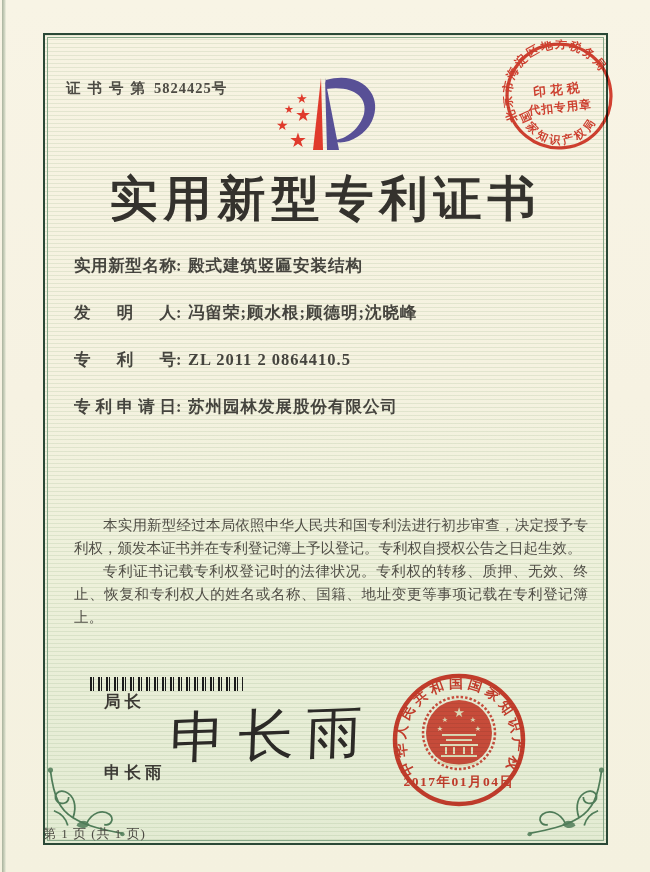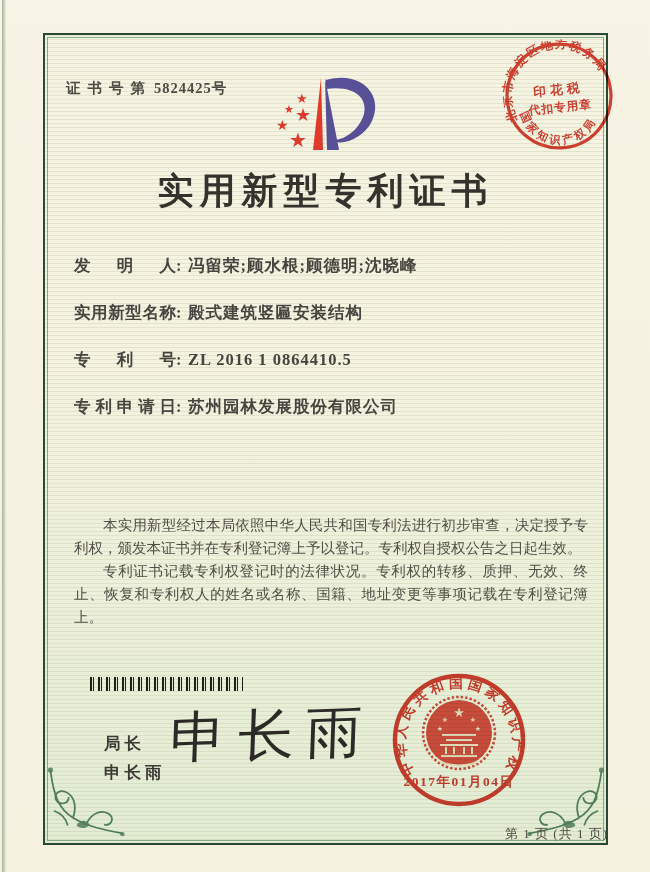--- a/index.html
+++ b/index.html
@@ -15,41 +15,41 @@
     border:2px solid #2a4836;box-sizing:border-box;
     background:
       repeating-linear-gradient(180deg, rgba(122,158,108,.16) 0px, rgba(122,158,108,.16) 1px, rgba(255,255,255,0) 1px, rgba(255,255,255,0) 4px),
       linear-gradient(180deg,#f7f3e2 0%,#f5f2e0 42%,#edf0da 68%,#e3ebd3 100%);
   }
   .frame-inner{position:absolute;inset:2px;border:1px solid #87a889;}
   .cert-no{position:absolute;left:66px;top:79px;font-size:14.5px;color:#4d4b44;font-weight:600;}
   .cert-no .cjk{letter-spacing:7px;}
   .cert-no .num{letter-spacing:1px;margin-left:2px;}
   .title{position:absolute;left:43px;top:167px;width:565px;text-align:center;
-    font-size:36px;font-weight:700;letter-spacing:6px;color:#34322d;}
+    font-size:48px;font-weight:700;letter-spacing:6px;color:#34322d;}
   .fields{position:absolute;left:74px;top:255px;width:500px;}
   .field-row{height:22px;line-height:22px;margin-bottom:25px;font-size:16.5px;
     font-weight:600;color:#45443e;white-space:nowrap;}
   .field-label{display:inline-block;width:102px;text-align:justify;text-align-last:justify;}
   .field-colon{display:inline-block;width:12px;}
   .field-value{letter-spacing:1px;}
   .body-text{position:absolute;left:74px;top:514px;width:514px;font-size:14.5px;
     line-height:23px;color:#504e46;text-align:justify;font-family:Liberation Serif, serif;}
   .body-text p{margin:0;text-indent:2em;}
   .barcode{position:absolute;left:90px;top:677px;width:153px;height:14px;
     background:repeating-linear-gradient(90deg,
       #1c1c1c 0 2px,rgba(0,0,0,0) 2px 3.5px,
       #1c1c1c 3.5px 4.5px,rgba(0,0,0,0) 4.5px 8px,
       #1c1c1c 8px 10.5px,rgba(0,0,0,0) 10.5px 11.5px,
       #1c1c1c 11.5px 12.5px,rgba(0,0,0,0) 12.5px 16px);}
-  .sig-title{position:absolute;left:104px;top:733px;font-size:16.5px;letter-spacing:4px;color:#3c3a35;font-weight:600;}
+  .sig-title{position:absolute;left:104px;top:691px;font-size:16.5px;letter-spacing:4px;color:#3c3a35;font-weight:600;}
   .sig-name{position:absolute;left:104px;top:762px;font-size:16.5px;letter-spacing:4px;color:#3c3a35;font-weight:600;}
   .autograph{position:absolute;left:170px;top:698px;font-size:56px;color:#2c2a27;
     letter-spacing:12px;transform:rotate(-2deg) skewX(-4deg);font-weight:400;white-space:nowrap;}
-  .footer{position:absolute;left:43px;top:825px;width:565px;text-align:right;
+  .footer{position:absolute;left:43px;top:825px;width:565px;text-align:left;
     font-size:13px;color:#4c4a43;letter-spacing:1px;}
   .flourish{position:absolute;width:78px;height:78px;}
   .fl-left{left:47px;top:764px;}
   .fl-right{left:527px;top:764px;transform:scaleX(-1);}
   .tax-stamp{position:absolute;left:503px;top:40px;width:112px;height:112px;
     transform:rotate(-6deg);mix-blend-mode:multiply;opacity:.95;}
   .authority-seal{position:absolute;left:388px;top:670px;width:142px;height:142px;
     mix-blend-mode:multiply;opacity:.96;}
   .logo{position:absolute;left:274px;top:54px;width:132px;height:114px;}
 </style>
@@ -92,27 +92,27 @@
       <textPath href="#taxBottomArc" startOffset="6">国家知识产权局</textPath>
     </text>
     <text x="55" y="53" text-anchor="middle" font-size="12.5" fill="#d6392b" font-weight="bold" style="letter-spacing:4px">印花税</text>
     <text x="55" y="70" text-anchor="middle" font-size="11.5" fill="#d6392b" font-weight="bold" style="letter-spacing:1px">代扣专用章</text>
   </svg>
 
   <div class="title">实用新型专利证书</div>
 
   <div class="fields">
     <div class="field-row">
+      <span class="field-label">实用新型名称</span><span class="field-colon">:</span><span class="field-value">殿式建筑竖匾安装结构</span>
+    </div>
+    <div class="field-row">
       <span class="field-label">发明人</span><span class="field-colon">:</span><span class="field-value">冯留荣;顾水根;顾德明;沈晓峰</span>
     </div>
     <div class="field-row">
-      <span class="field-label">实用新型名称</span><span class="field-colon">:</span><span class="field-value">殿式建筑竖匾安装结构</span>
-    </div>
-    <div class="field-row">
-      <span class="field-label">专利号</span><span class="field-colon">:</span><span class="field-value">ZL 2016 1 0864410.5</span>
+      <span class="field-label">专利号</span><span class="field-colon">:</span><span class="field-value">ZL 2011 2 0864410.5</span>
     </div>
     <div class="field-row">
       <span class="field-label">专利申请日</span><span class="field-colon">:</span><span class="field-value">苏州园林发展股份有限公司</span>
     </div>
   </div>
 
   <div class="body-text">
     <p>本实用新型经过本局依照中华人民共和国专利法进行初步审查，决定授予专利权，颁发本证书并在专利登记簿上予以登记。专利权自授权公告之日起生效。</p>
     <p>专利证书记载专利权登记时的法律状况。专利权的转移、质押、无效、终止、恢复和专利权人的姓名或名称、国籍、地址变更等事项记载在专利登记簿上。</p>
   </div>

